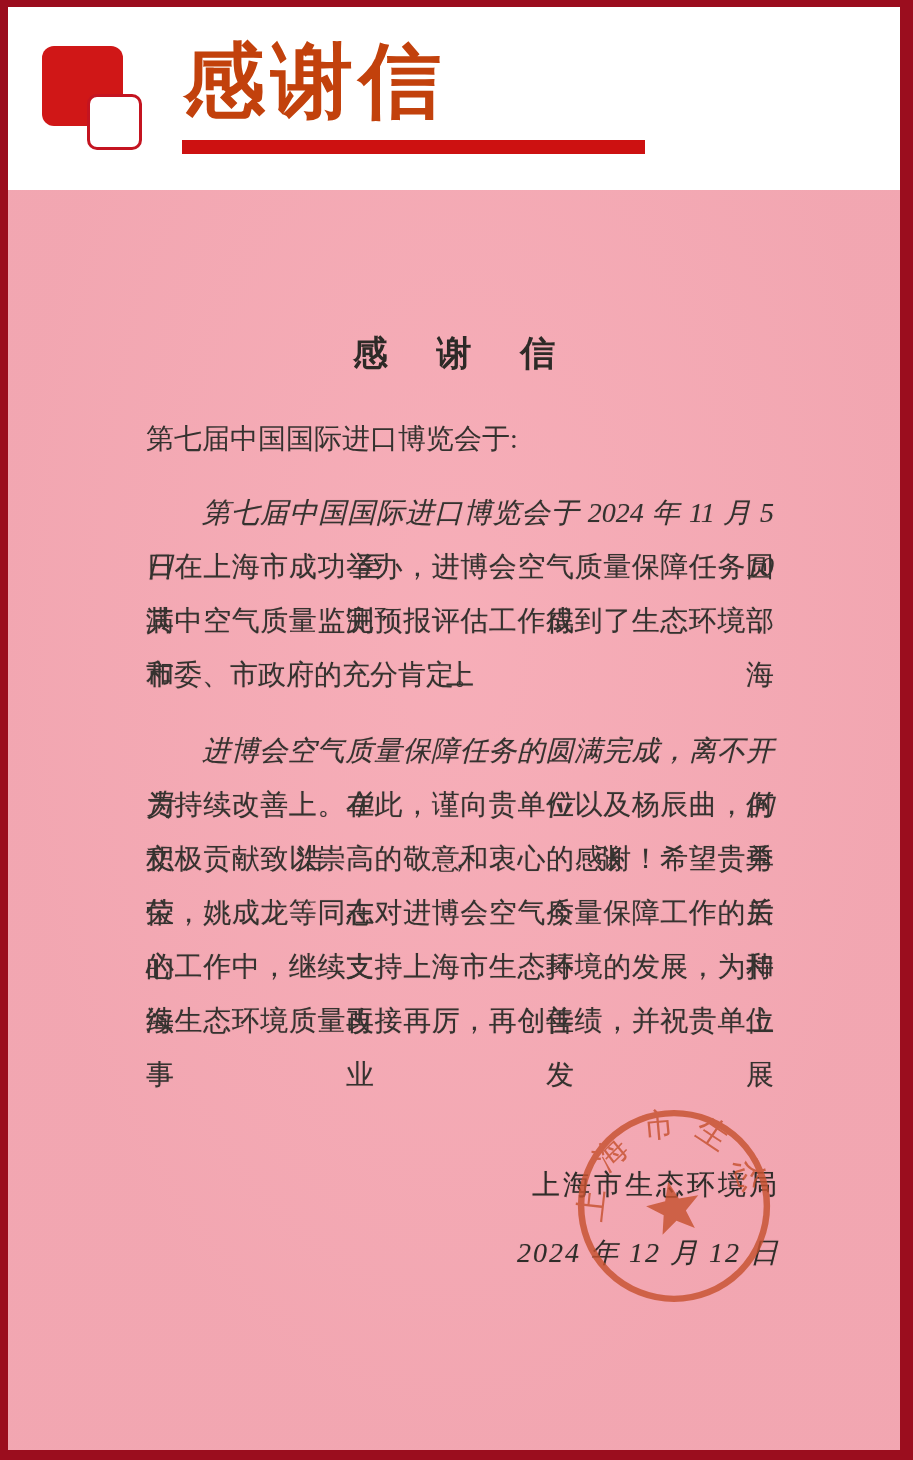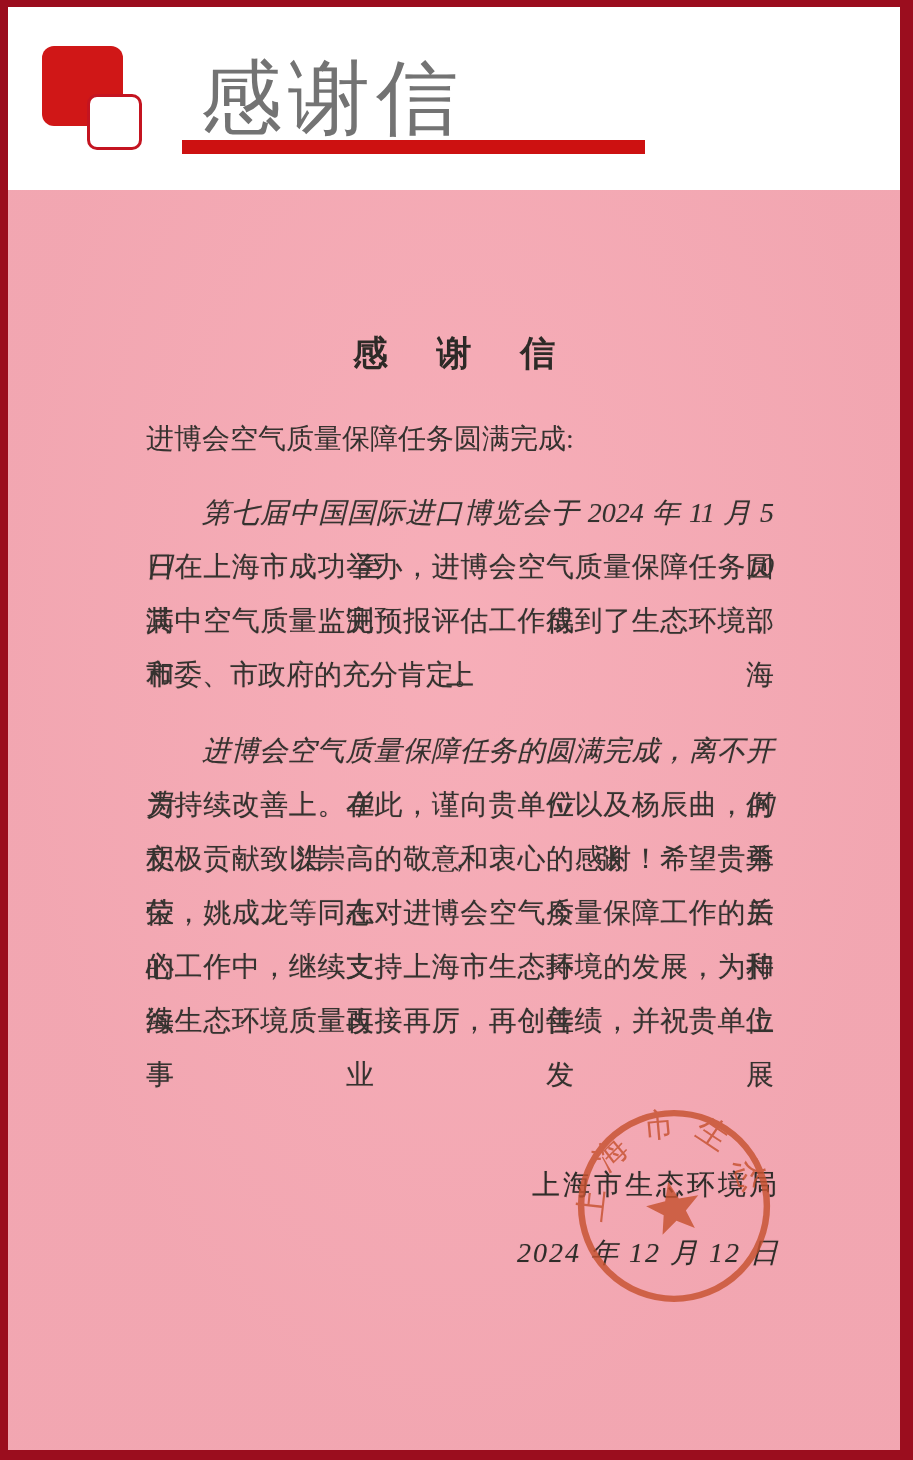--- a/index.html
+++ b/index.html
@@ -20,23 +20,23 @@
   .sq-red{
     position:absolute;left:34px;top:39px;width:81px;height:80px;
     background:#d01717;border-radius:12px;
   }
   .sq-white{
     position:absolute;left:79px;top:87px;width:55px;height:56px;
     background:#ffffff;border:3px solid #c41420;border-radius:10px;
     box-sizing:border-box;
   }
   .header-title{
-    position:absolute;left:175px;top:30px;margin:17px;
-    font-size:82px;line-height:90px;font-weight:400;
-    color:#737373;letter-spacing:6px;
+    position:absolute;left:175px;top:30px;margin:0;
+    font-size:82px;line-height:90px;font-weight:700;
+    color:#c2410c;letter-spacing:6px;
   }
   .accent-bar{
     position:absolute;left:174px;top:133px;width:463px;height:14px;
     background:#cd1111;
   }
 
   
   .paper{
     position:absolute;left:8px;top:190px;width:892px;height:1260px;
     background:#f6a9b4;
@@ -92,21 +92,21 @@
     <div class="sq-red"></div>
     <div class="sq-white"></div>
     <h1 class="header-title">感谢信</h1>
     <div class="accent-bar"></div>
   </header>
 
   <main class="paper">
 
     <div class="letter-title">感 谢 信</div>
 
-    <div class="salutation">进博会空气质量保障任务圆满完成:</div>
+    <div class="salutation">第七届中国国际进口博览会于:</div>
 
     <div class="para para1">
       <div class="line just indent">第七届中国国际进口博览会于 2024 年 11 月 5 日至 10</div>
       <div class="line just">日在上海市成功举办，进博会空气质量保障任务圆满完成，</div>
       <div class="line just">其中空气质量监测预报评估工作得到了生态环境部和上海</div>
       <div class="line last">市委、市政府的充分肯定。</div>
     </div>
 
     <div class="para para2">
       <div class="line just indent">进博会空气质量保障任务的圆满完成，离不开贵单位的</div>

